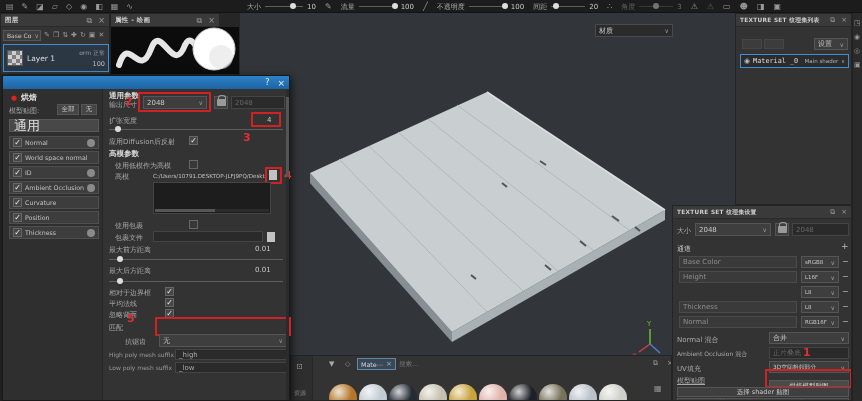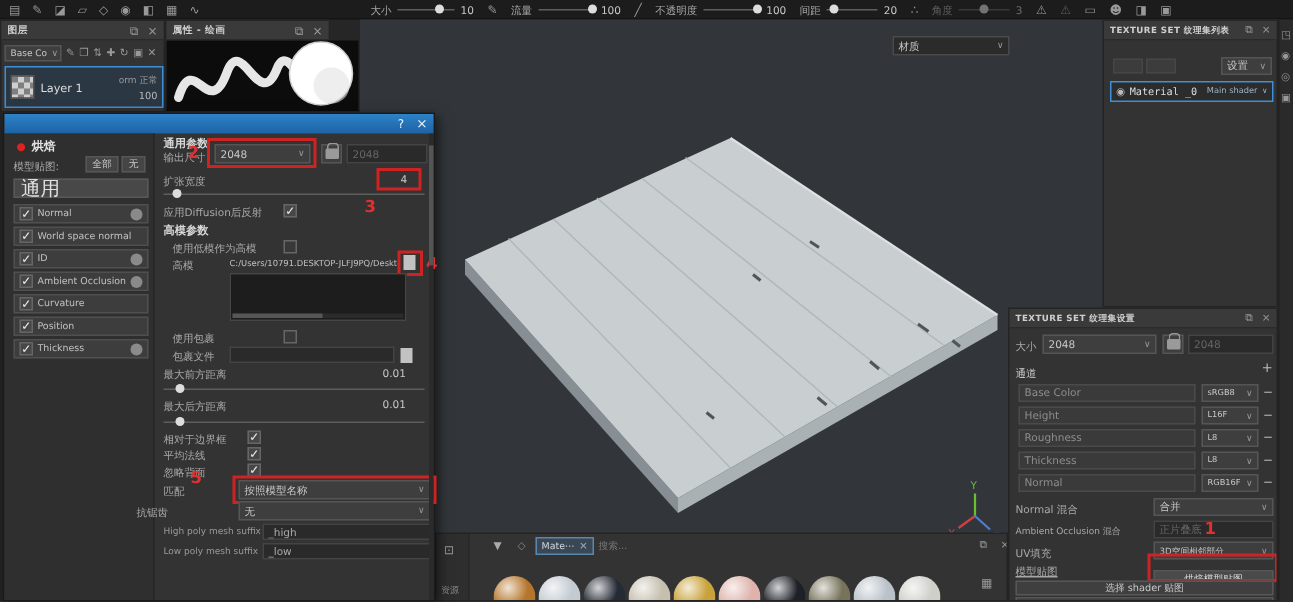--- a/index.html
+++ b/index.html
@@ -246,23 +246,20 @@
 
   <div class="fgrey abs" style="left:6px;top:65px;width:118px;height:12px;">
       <span>Height</span>
     </div>
   <div class="dd abs" style="left:128px;top:65px;width:38px;height:12px;font-size:5.5px;">
       <span>L16F</span>
       <span class="car">∨</span>
     </div>
   <span class="abs" style="left:169px;top:66px;font-size:8px;color:#bbb;">−</span>
 
-  <div class="fgrey abs" style="left:6px;top:80px;width:118px;height:12px;">
-      <span>Roughness</span>
-    </div>
   <div class="dd abs" style="left:128px;top:80px;width:38px;height:12px;font-size:5.5px;">
       <span>L8</span>
       <span class="car">∨</span>
     </div>
   <span class="abs" style="left:169px;top:81px;font-size:8px;color:#bbb;">−</span>
 
   <div class="fgrey abs" style="left:6px;top:95px;width:118px;height:12px;">
       <span>Thickness</span>
     </div>
   <div class="dd abs" style="left:128px;top:95px;width:38px;height:12px;font-size:5.5px;">
@@ -462,28 +459,24 @@
   <span class="lbl abs" style="left:106px;top:212px;">相对于边界框</span>
   <span class="chk abs" style="left:162px;top:211px;">✓</span>
 
   <span class="lbl abs" style="left:106px;top:223px;">平均法线</span>
   <span class="chk abs" style="left:162px;top:222px;">✓</span>
 
   <span class="lbl abs" style="left:106px;top:234px;">忽略背面</span>
   <span class="chk abs" style="left:162px;top:233px;">✓</span>
 
   <span class="lbl abs" style="left:106px;top:247px;">匹配</span>
-  <div class="dd abs" style="left:156px;top:244px;width:128px;height:13px;">
-    <span>按照模型名称</span>
-    <span class="car">∨</span>
-  </div>
   <div class="redbox" style="left:152px;top:241px;width:136px;height:19px;"></div>
   <span class="rednum" style="left:124px;top:237px;">5</span>
 
-  <span class="lbl abs" style="left:88px;top:261px;">抗锯齿</span>
+  <span class="lbl abs" style="left:122px;top:261px;">抗锯齿</span>
   <div class="dd abs" style="left:156px;top:258px;width:128px;height:13px;">
     <span>无</span>
     <span class="car">∨</span>
   </div>
 
   <span class="lbl6 abs" style="left:106px;top:275px;">High poly mesh suffix</span>
   <div class="fdis abs" style="left:172px;top:273px;width:112px;height:11px;color:#aaa;">
     <span>_high</span>
   </div>
 

